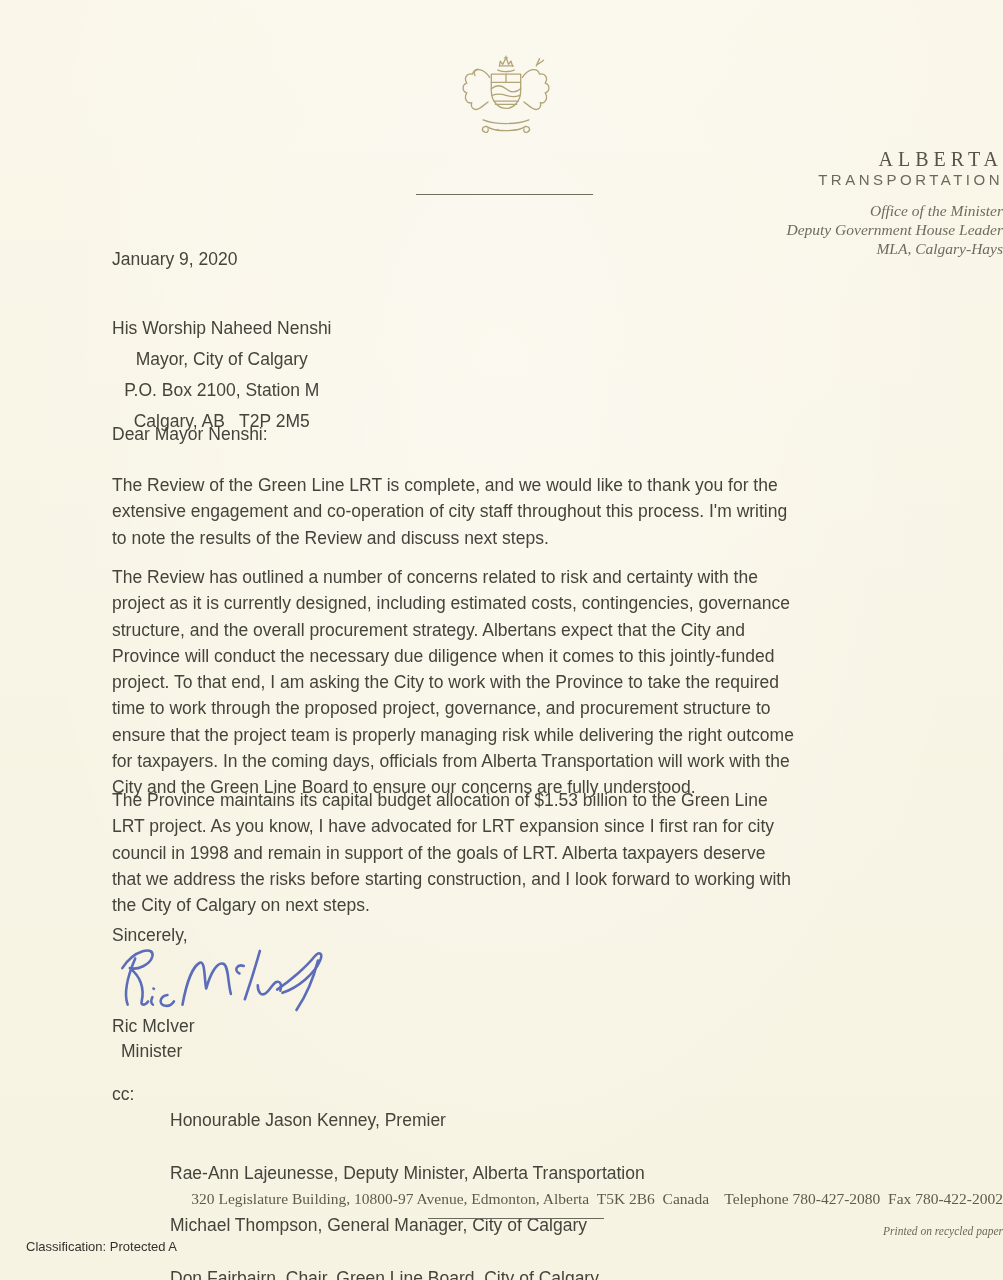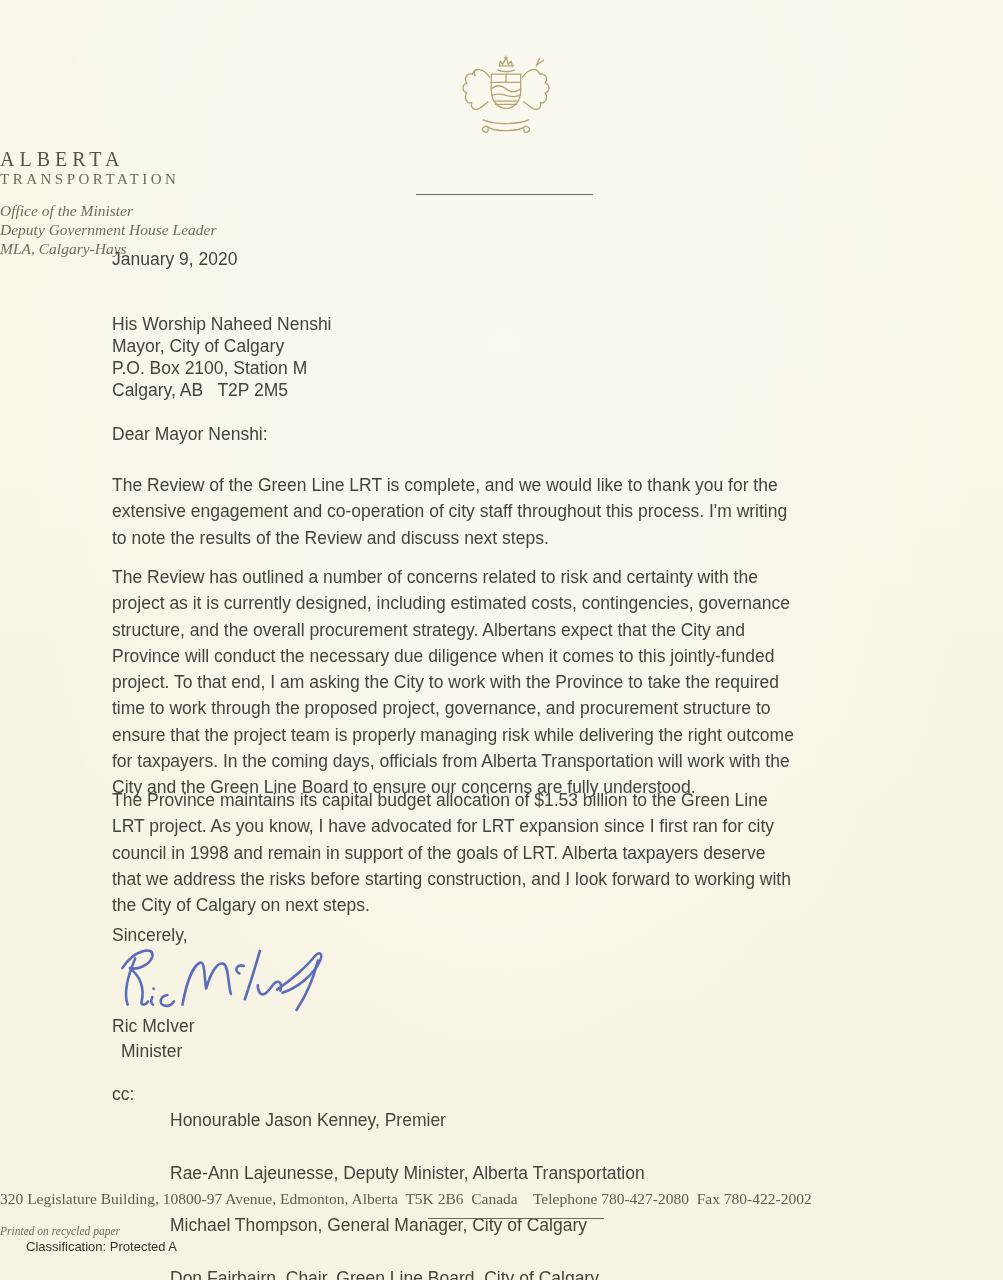--- a/index.html
+++ b/index.html
@@ -10,29 +10,29 @@
     position:relative;
     overflow:hidden;
   }
   .page{
     position:absolute;inset:0;
     background:
       radial-gradient(ellipse at 50% 30%, rgba(255,255,255,0.35), rgba(0,0,0,0) 70%),
       linear-gradient(180deg,#faf7ea 0%,#f8f4e5 55%,#f7f3e2 100%);
   }
   .abs{position:absolute;}
-  .centered{left:0;right:0;text-align:left;}
+  .centered{left:0;right:0;text-align:right;padding-left:48px;}
 
   
   .lh-org{
     font-family:"Liberation Serif", serif;
     font-size:20px;letter-spacing:5px;color:#56544a;
   }
   .lh-dept{
-    font-family:Liberation Serif, serif;
+    font-family:Liberation Sans, sans-serif;
     font-size:15px;letter-spacing:3.5px;color:#6c695c;
   }
   .lh-rule{
     left:416px;top:194px;width:177px;height:0;
     border-top:1.5px solid #716e60;
   }
   .lh-office{
     font-family:"Liberation Serif", serif;
     font-style:italic;
     font-size:15.5px;color:#6f6b5d;
@@ -42,22 +42,23 @@
   
   .body-text{
     color:#45443c;
     font-size:17.5px;
     line-height:26.3px;
     white-space:pre-line;
   }
   .body-text-pre{
     color:#45443c;
     font-size:17.5px;
-    line-height:22px;
+    line-height:31px;
     white-space:pre;
+    text-align:center;
   }
 
   
   .cc-row{display:flex;}
   .cc-label{width:58px;flex:0 0 58px;}
   .cc-lines div{margin:0;}
 
   
   .footer-address{
     font-family:"Liberation Serif", serif;

